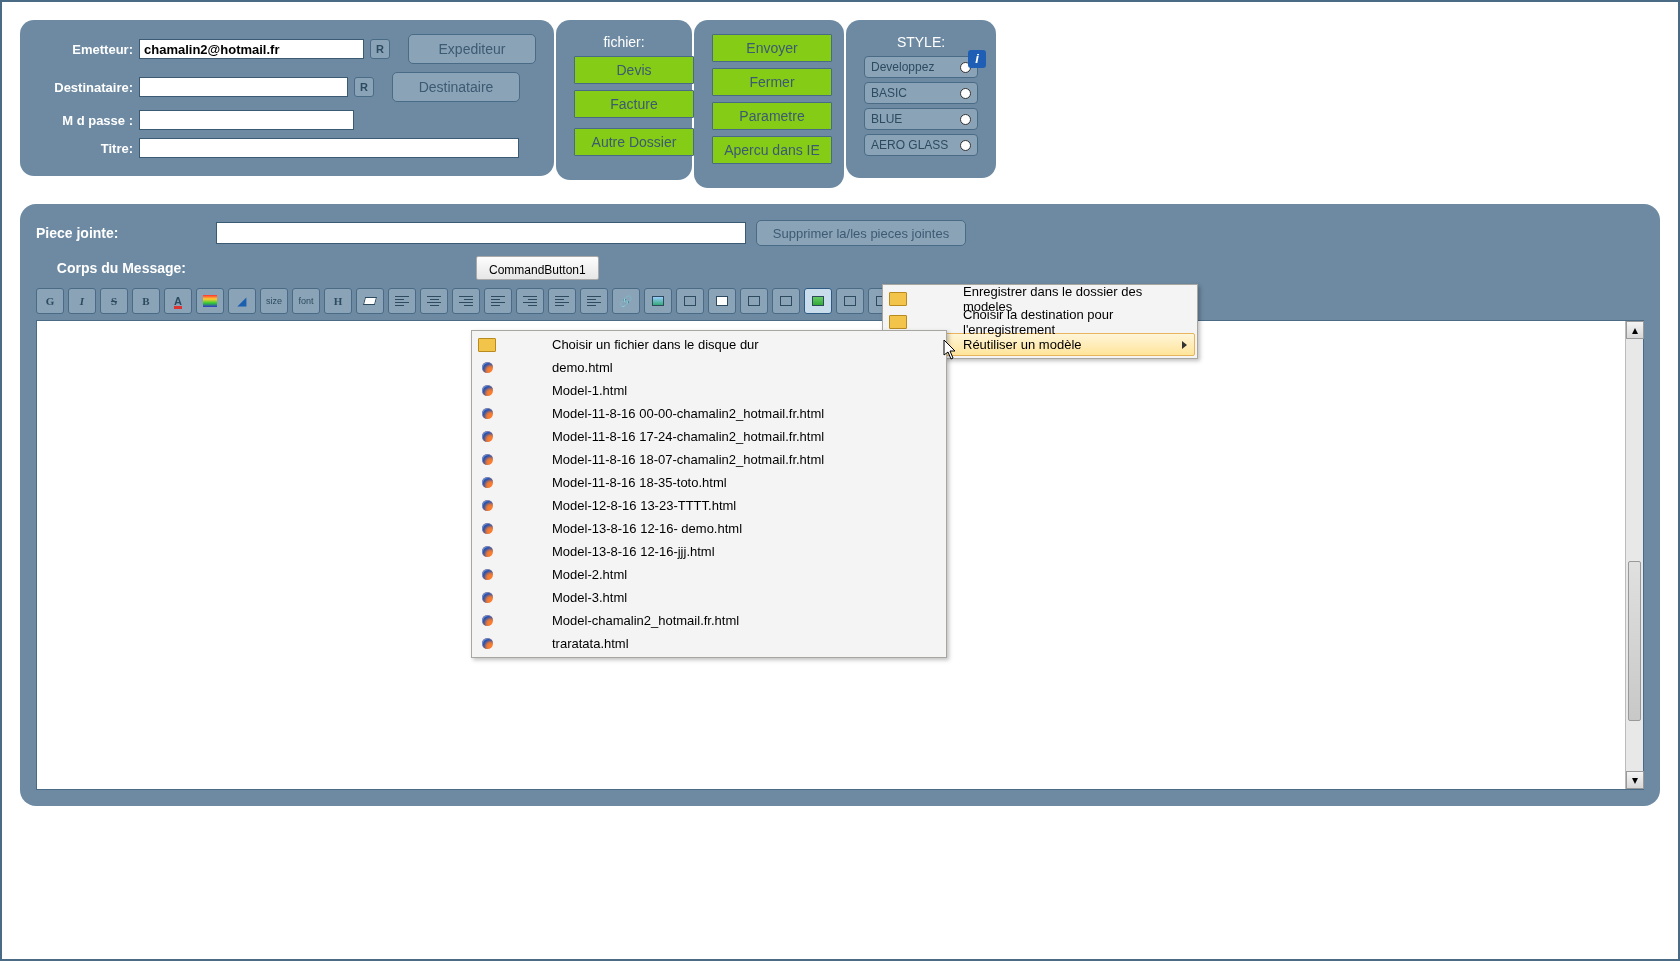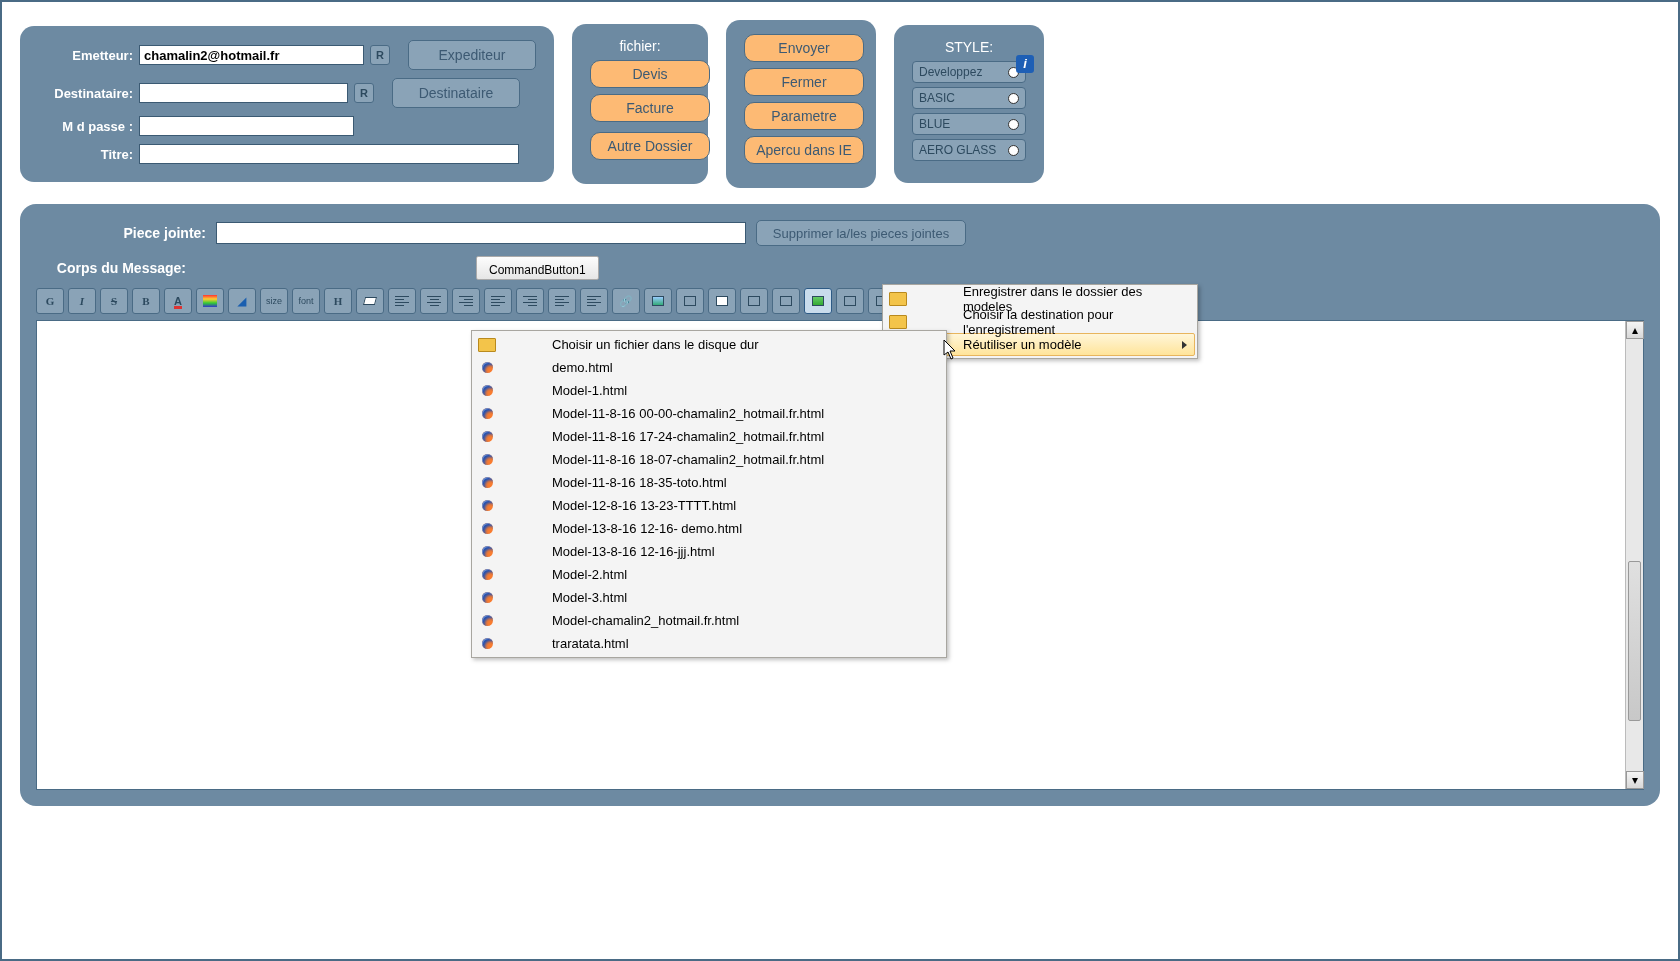--- a/index.html
+++ b/index.html
@@ -14,22 +14,22 @@
   border: 2px solid #4a6b85;
 }
 .outer {
   position: absolute;
   inset: 0;
   background: #fff;
   padding: 18px;
 }
 .top-row {
   display: flex;
-  gap: 18px;
-  align-items: center;
+  gap: 2px;
+  align-items: flex-start;
 }
 .panel {
   background: #6d8aa2;
   border-radius: 14px;
   padding: 14px 18px 18px;
   color: #fff;
   position: relative;
 }
 .panel.form { width: 534px; }
 .panel.fichier { width: 136px; text-align: center; }
@@ -73,23 +73,23 @@
   color: #3d5a73;
   font-size: 14px;
   font-weight: normal;
   cursor: pointer;
   margin-bottom: 6px;
   display: block;
 }
 .panel-title { color: #fff; font-size: 14px; font-weight: normal; margin-bottom: 6px; }
 .action-btn {
   width: 120px; height: 28px;
-  background: #fdba74;
-  border: 1px solid #4a6b85;
-  border-radius: 10px;
+  background: #84cc16;
+  border: 1px solid #4a6b85;
+  border-radius: 1px;
   color: #3d5a73;
   font-size: 14px;
   cursor: pointer;
   margin-bottom: 6px;
   display: block;
   margin-left: auto; margin-right: auto;
 }
 .style-item {
   display: flex; align-items: center; justify-content: space-between;
   background: #8aa3b7;
@@ -117,21 +117,21 @@
   text-align: center;
   line-height: 18px;
 }
 .editor-panel {
   margin-top: 16px;
   background: #6d8aa2;
   border-radius: 16px;
   padding: 16px;
 }
 .attachment-row { display: flex; align-items: center; gap: 10px; margin-bottom: 10px; }
-.attach-label { width: 170px; text-align: right; color: #fff; font-size: 14px; font-weight: bold; }
+.attach-label { width: 170px; color: #fff; font-size: 14px; font-weight: bold; }
 .attach-input {
   width: 530px; height: 22px;
   background: #fff; border: 1px solid #3b5a73;
   padding: 2px 4px;
 }
 .delete-attach-btn {
   width: 210px; height: 26px;
   background: #8aa3b7;
   border: 1px solid #4a6b85;
   border-radius: 5px;

